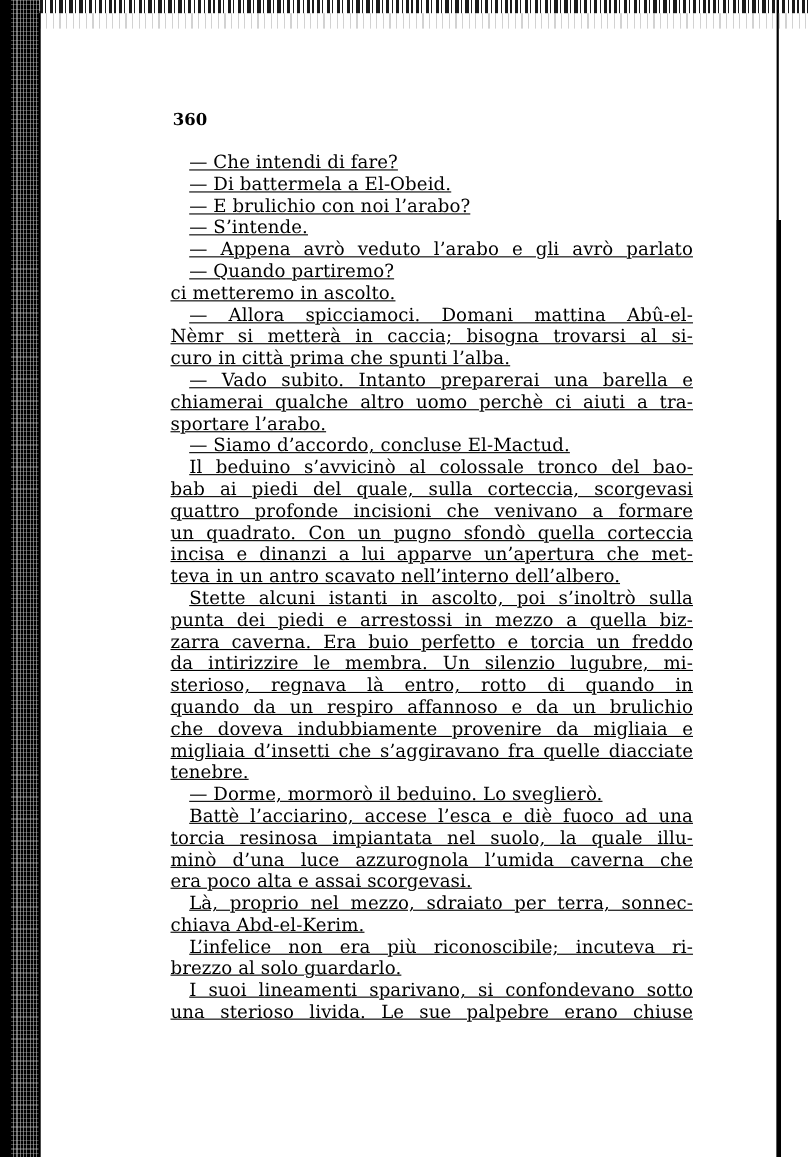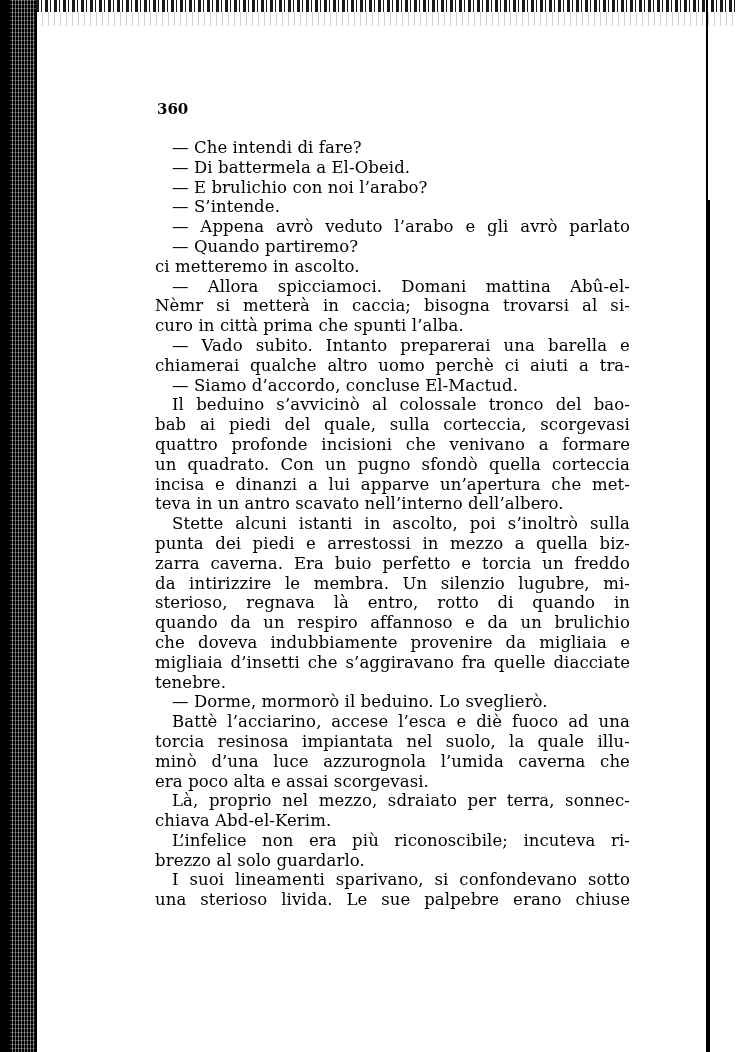--- a/index.html
+++ b/index.html
@@ -82,20 +82,21 @@
       line-height: 18px;
       margin: 0 0 20px 2px;
     }
     .line {
       font-size: 16.5px;
       line-height: 19.8px;
       white-space: nowrap;
       text-align: justify;
       text-align-last: justify;
       letter-spacing: 0.1px;
+      text-decoration: underline;
     }
     .line.last {
       text-align-last: left;
     }
     .indent {
       padding-left: 17px;
     }
   </style>
 </head>
 <body>
@@ -117,20 +118,21 @@
       <div class="line indent last">— E brulichio con noi l’arabo?</div>
       <div class="line indent last">— S’intende.</div>
       <div class="line indent">— Appena avrò veduto l’arabo e gli avrò parlato</div>
       <div class="line indent last">— Quando partiremo?</div>
       <div class="line last">ci metteremo in ascolto.</div>
       <div class="line indent">— Allora spicciamoci. Domani mattina Abû-el-</div>
       <div class="line">Nèmr si metterà in caccia; bisogna trovarsi al si-</div>
       <div class="line last">curo in città prima che spunti l’alba.</div>
       <div class="line indent">— Vado subito. Intanto preparerai una barella e</div>
       <div class="line">chiamerai qualche altro uomo perchè ci aiuti a tra-</div>
+      <div class="line last">sportare l’arabo.</div>
       <div class="line indent last">— Siamo d’accordo, concluse El-Mactud.</div>
       <div class="line indent">Il beduino s’avvicinò al colossale tronco del bao-</div>
       <div class="line">bab ai piedi del quale, sulla corteccia, scorgevasi</div>
       <div class="line">quattro profonde incisioni che venivano a formare</div>
       <div class="line">un quadrato. Con un pugno sfondò quella corteccia</div>
       <div class="line">incisa e dinanzi a lui apparve un’apertura che met-</div>
       <div class="line last">teva in un antro scavato nell’interno dell’albero.</div>
       <div class="line indent">Stette alcuni istanti in ascolto, poi s’inoltrò sulla</div>
       <div class="line">punta dei piedi e arrestossi in mezzo a quella biz-</div>
       <div class="line">zarra caverna. Era buio perfetto e torcia un freddo</div>

